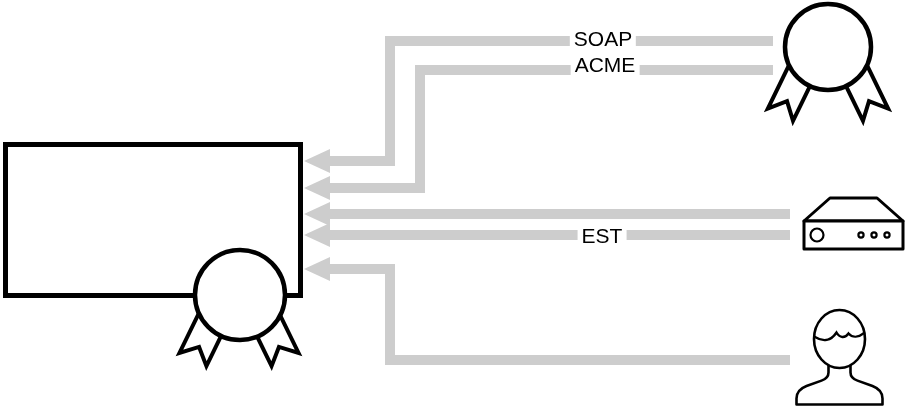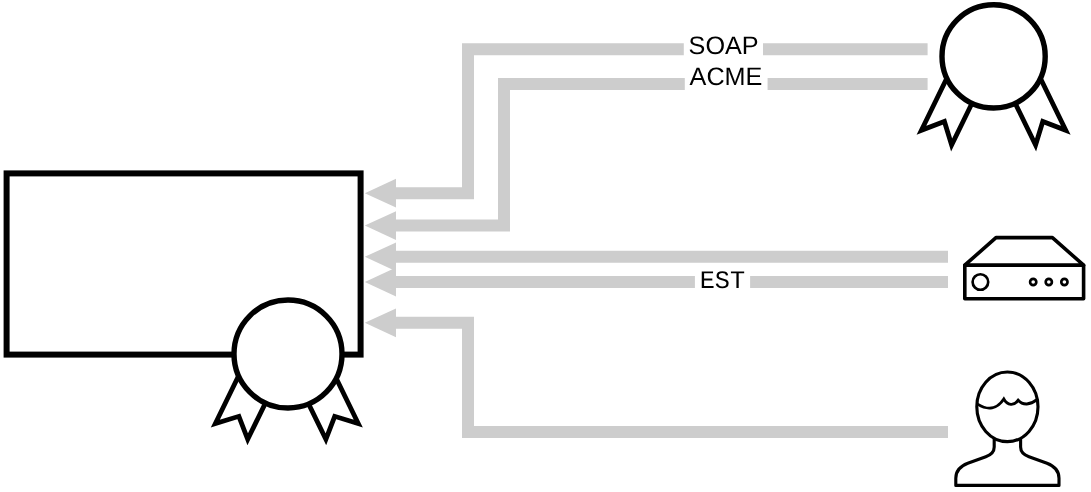--- a/index.html
+++ b/index.html
@@ -113,14 +113,14 @@
         C 853 379 850.5 376.5 850.5 372.5 L 850.5 362 Z"></path>
       <ellipse class="person-shape" cx="839.5" cy="339" rx="25.5" ry="29"></ellipse>
       <path class="person-line" d="M 815 337 C 823 342 831 341 836.5 332.5
         C 839.5 338 845 338.5 848.5 333.5
         C 852.5 338 858.5 337.5 864 333"></path>
     </g>
   </svg>
 
   <div class="edge-label" style="left:603px; top:39px;">SOAP</div>
   <div class="edge-label" style="left:605px; top:65px;">ACME</div>
-  <div class="edge-label" style="left:602px; top:236px;font-family:Liberation Mono, monospace;">EST</div>
+  <div class="edge-label" style="left:602px; top:236px;">EST</div>
 </div>
 
 </body></html>

